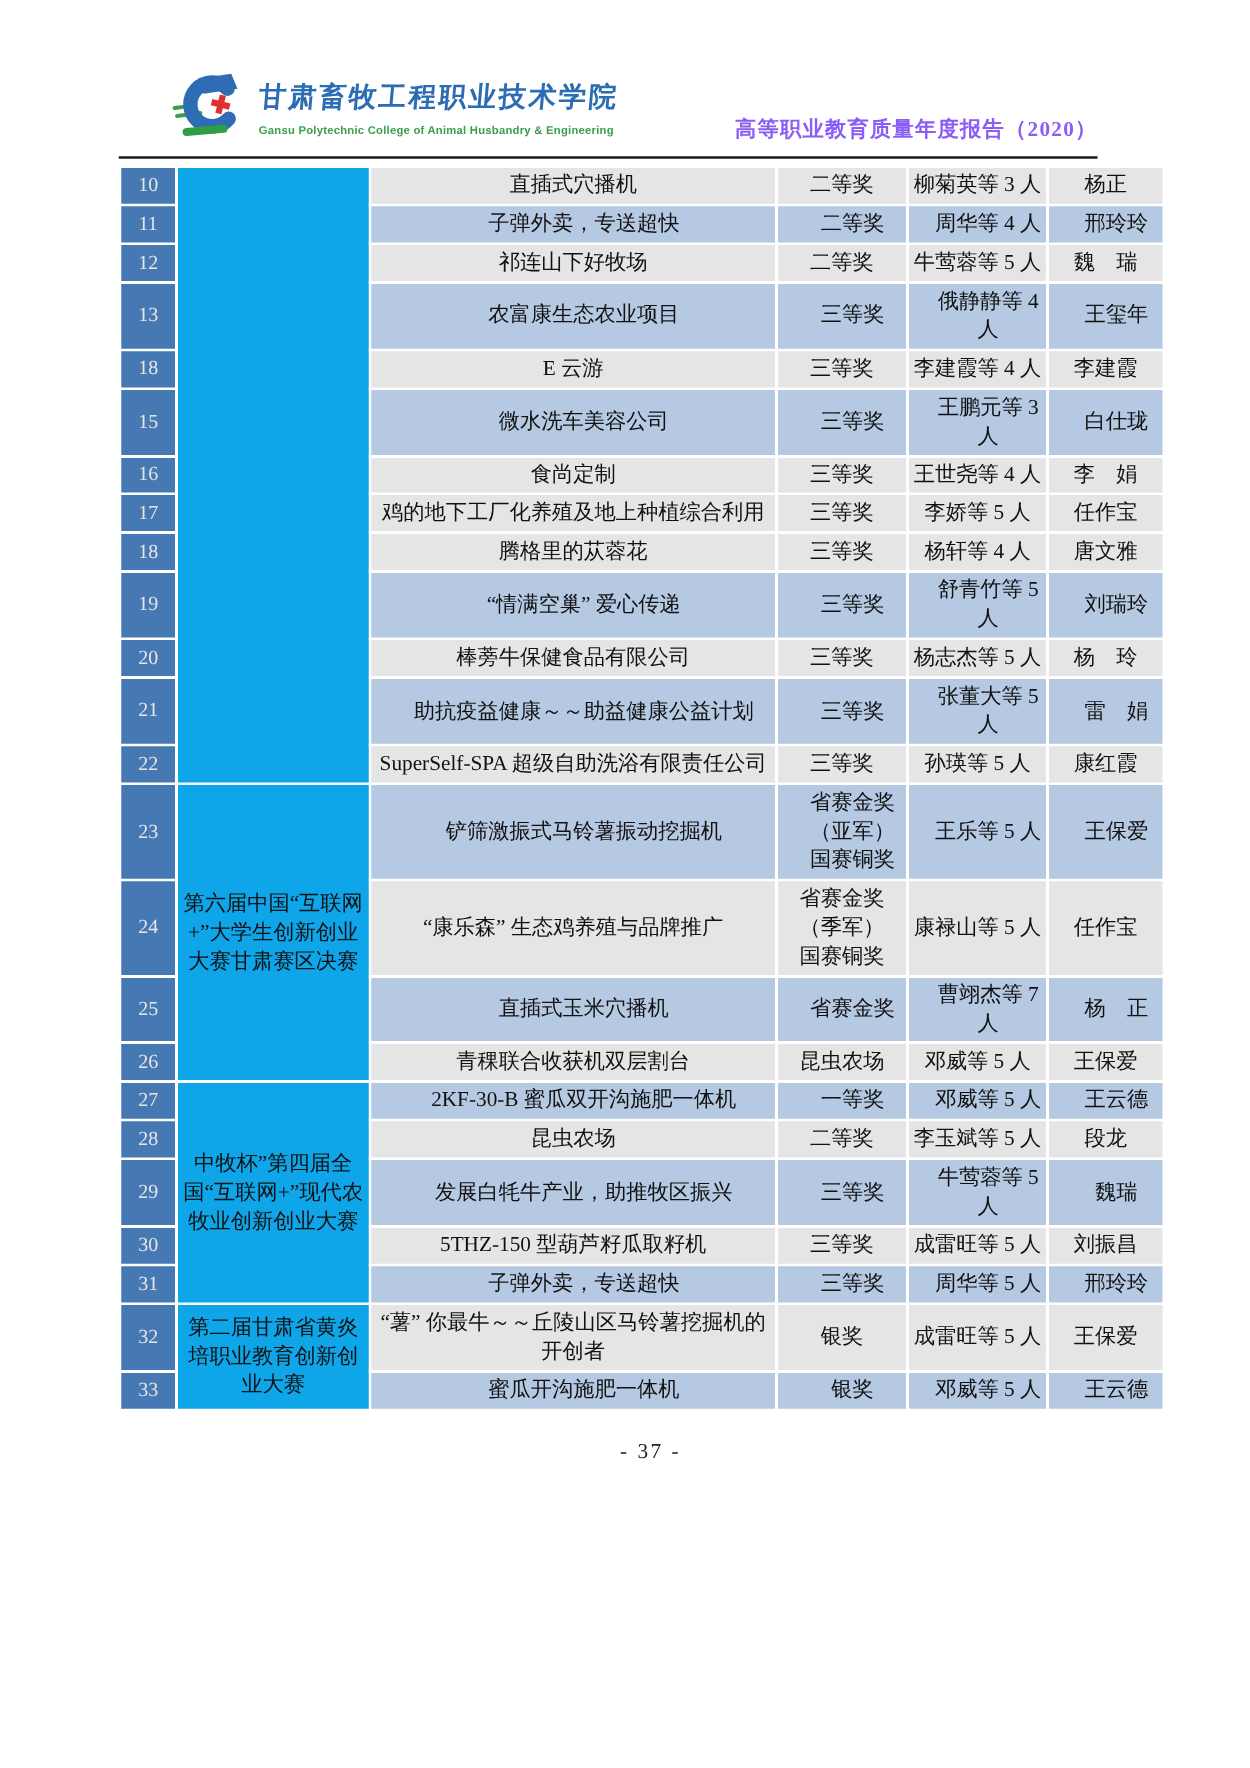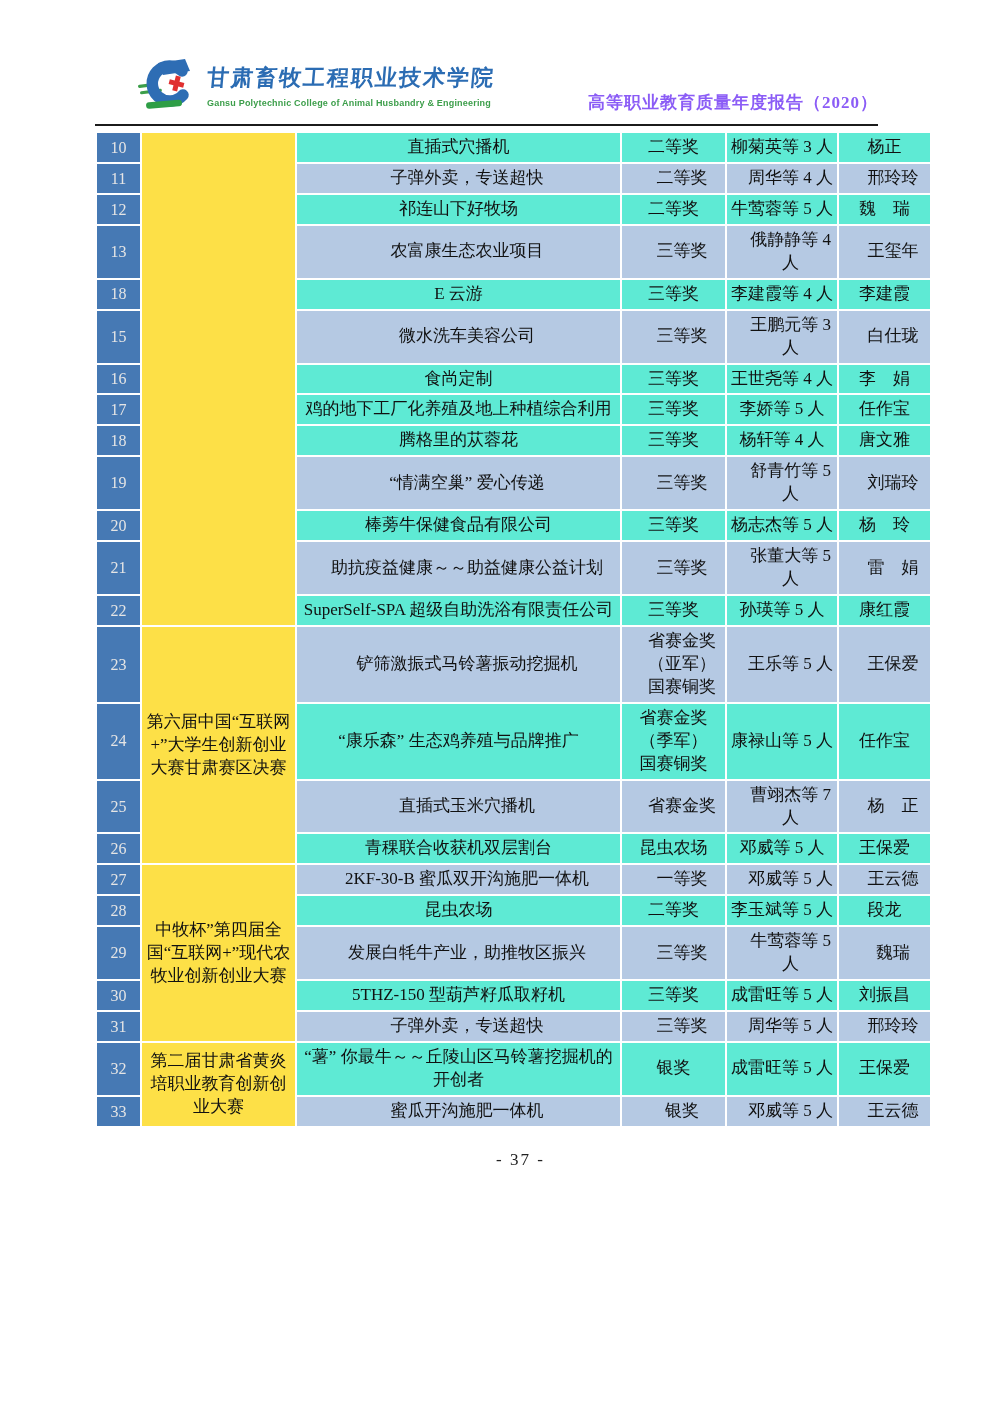--- a/index.html
+++ b/index.html
@@ -40,22 +40,22 @@
     margin:5px 0 0 95px;width:835px;
     font-size:17px;
   }
   table.awards td{
     border:2px solid #ffffff;
     text-align:center;vertical-align:middle;
     padding:3px 3px;line-height:1.35;
     word-break:break-all;overflow:hidden;
   }
   td.num{background:#4679b4;color:#e5e5e5;font-size:16px;}
-  td.comp{background:#fde047;line-height:1.65;padding:3px 9px;}
-  tr.light td.data{background:#5eead4;}
+  td.comp{background:#0ea5e9;line-height:1.65;padding:3px 9px;}
+  tr.light td.data{background:#e5e5e5;}
   tr.dark  td.data{background:#b5c9e3;padding-left:20px;}
   td.award{white-space:pre-line;}
   
   .footer{
     margin-top:22px;text-align:center;
     font-size:17px;color:#222;letter-spacing:2px;margin-left:41px;
   }
 </style>
 </head>
 <body>

